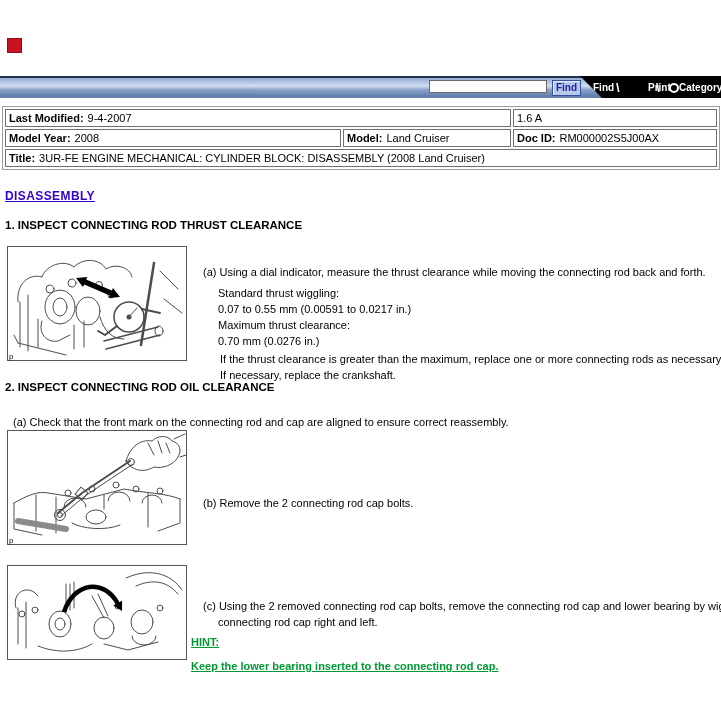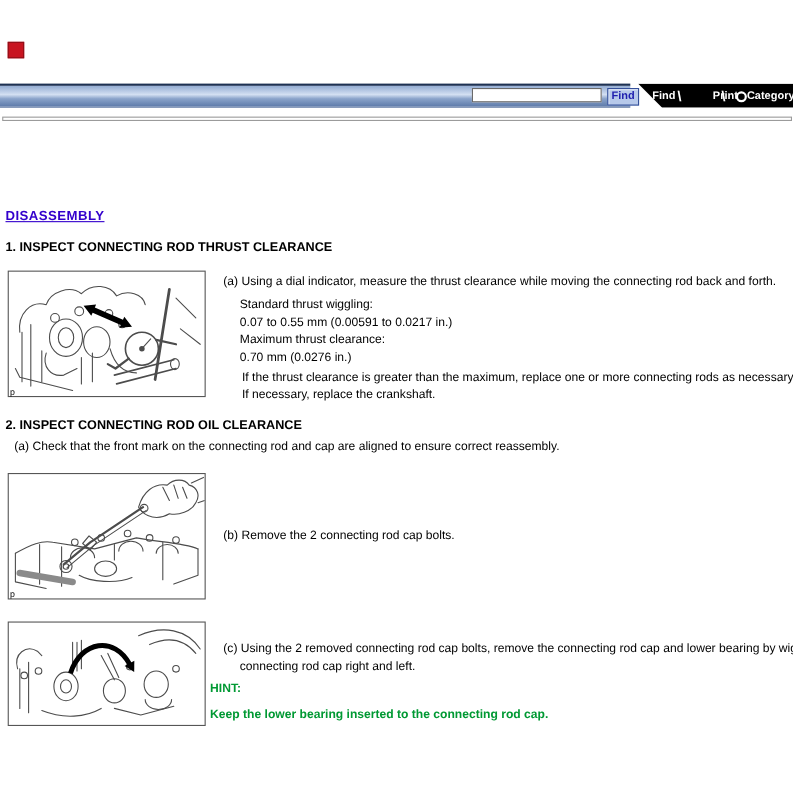--- a/index.html
+++ b/index.html
@@ -11,20 +11,21 @@
   .abs{position:absolute;}
 
   
   #red-marker{left:7px;top:38px;width:13px;height:13px;background:#c81420;border:1px solid #8e0e18;}
 
   
   #toolbar{
     left:0;top:76px;width:573px;height:19px;
     border-top:2px solid #1e3254;border-bottom:1px solid #6e84ab;
     background:linear-gradient(180deg,#93acd2 0%,#d3dff2 42%,#8aa3ca 62%,#5d7aa9 100%);
+    padding-left:44px;
   }
   #search-input{
     position:absolute;left:429px;top:2px;width:112px;height:11px;
     border:1px solid #6a6a6a;background:#fff;font-size:10px;padding:0 2px;
     font-family:"Liberation Sans",sans-serif;
   }
   #find-button{
     position:absolute;left:552px;top:2px;width:27px;height:14px;
     background:#b7c9ea;border:1px solid #35509a;box-shadow:inset 1px 1px 0 #e6eefc;
     color:#1f1fae;font-weight:bold;font-size:10px;text-align:center;line-height:14px;cursor:pointer;
@@ -46,22 +47,22 @@
     white-space:nowrap;overflow:hidden;background:#fff;
   }
   #meta-table b{margin-right:4px;}
 
   
   #page-heading{
     left:5px;top:189px;font-size:12px;font-weight:bold;color:#3300cc;
     text-decoration:underline;letter-spacing:.4px;cursor:pointer;
   }
   .sec-title{font-size:11.5px;font-weight:bold;white-space:nowrap;}
-  .body-text{font-size:11px;white-space:nowrap;}
-  .green{color:#009933;font-weight:bold;}
+  .body-text{font-size:11px;white-space:nowrap;margin-top:16px;}
+  .green{color:#009933;font-weight:bold;text-decoration:underline;}
 
   
   .figure{border:1px solid #565656;background:#fff;}
   .fig-p{position:absolute;left:1px;bottom:-1px;font-size:8px;line-height:8px;}
   .figure svg{display:block;}
 </style>
 </head>
 <body>
 
 <div id="red-marker" class="abs"></div>
@@ -80,20 +81,44 @@
 </div>
 
 <div id="meta-table" class="abs">
   <table>
     <colgroup>
         <col style="width:336px">
         <col style="width:168px">
         <col>
       </colgroup>
     <tbody>
+        <tr>
+      <td colspan="2">
+        <b>Last Modified:</b><span>9-4-2007</span>
+      </td>
+      <td>
+        <span>1.6 A</span>
+      </td>
+    </tr>
+    <tr>
+      <td>
+        <b>Model Year:</b><span>2008</span>
+      </td>
+      <td>
+        <b>Model:</b><span>Land Cruiser</span>
+      </td>
+      <td>
+        <b>Doc ID:</b><span>RM000002S5J00AX</span>
+      </td>
+    </tr>
+    <tr>
+      <td colspan="3">
+        <b>Title:</b><span>3UR-FE ENGINE MECHANICAL: CYLINDER BLOCK: DISASSEMBLY (2008 Land Cruiser)</span>
+      </td>
+    </tr>
   </tbody>
     </table>
 </div>
 
 <a id="page-heading" class="abs">DISASSEMBLY</a>
 
 <div class="abs sec-title" style="left:5px;top:219px">1. INSPECT CONNECTING ROD THRUST CLEARANCE</div>
 
 <div class="abs figure" style="left:7px;top:246px;width:178px;height:113px">
   <svg width="178" height="113" viewBox="0 0 178 113">

